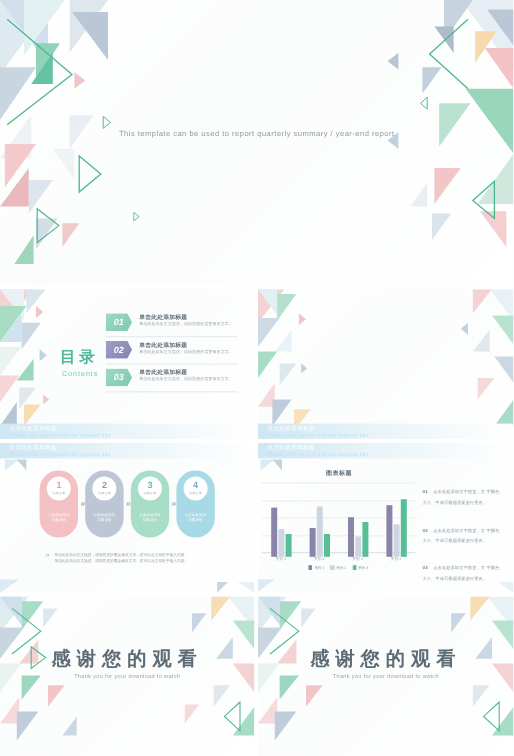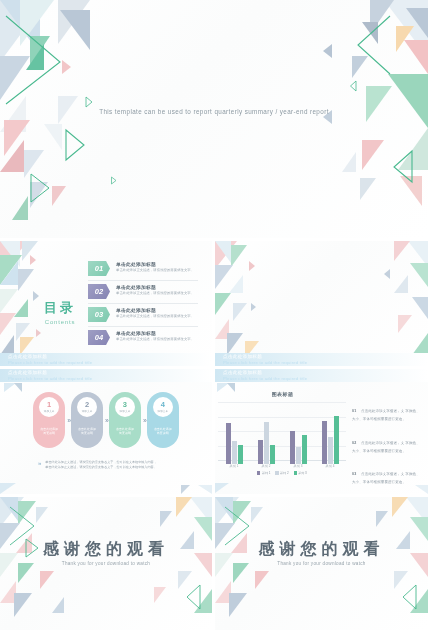--- a/index.html
+++ b/index.html
@@ -189,43 +189,38 @@
       <div class="tri" style="left:14px;top:58px;border-right:14px solid #9ed7bf;border-top:18px solid transparent;"></div>
       <div class="tri" style="left:0;top:72px;border-left:16px solid #f5d5d6;border-bottom:22px solid transparent;"></div>
       <div class="tri" style="left:16px;top:82px;border-left:14px solid #dfe8ef;border-bottom:18px solid transparent;"></div>
       <div class="tri" style="left:0;top:94px;border-right:14px solid #b6c4d3;border-top:20px solid transparent;"></div>
       <div class="tri" style="left:30px;top:14px;border-left:6px solid #f0c7c9;border-top:5px solid transparent;border-bottom:5px solid transparent;"></div>
       <div class="tri" style="left:33px;top:50px;border-left:6px solid #c3d0dd;border-top:5px solid transparent;border-bottom:5px solid transparent;"></div>
       <div class="tri" style="left:36px;top:88px;border-left:5px solid #edc9cb;border-top:4px solid transparent;border-bottom:4px solid transparent;"></div>
       <div class="tri" style="left:20px;top:96px;border-left:14px solid #f7dcb4;border-bottom:18px solid transparent;"></div>
     </div>
 
-    <div style="position:absolute;left:38px;top:58px;width:44px;text-align:center;">
+    <div style="position:absolute;left:38px;top:48px;width:44px;text-align:right;">
       <div class="toc-cn">目录</div>
       <div class="toc-en">Contents</div>
     </div>
 
     <div style="position:absolute;left:88px;top:17px;width:110px;">
       <div class="toc-row">
         <div class="toc-chip chip-g">01</div>
         <div class="toc-tt">单击此处添加标题</div>
         <div class="toc-dd">单击此处添加正文描述，请按照您的需要修改文字。</div>
       </div>
       <div class="toc-row">
         <div class="toc-chip chip-p">02</div>
         <div class="toc-tt">单击此处添加标题</div>
         <div class="toc-dd">单击此处添加正文描述，请按照您的需要修改文字。</div>
       </div>
       <div class="toc-row">
         <div class="toc-chip chip-g">03</div>
-        <div class="toc-tt">单击此处添加标题</div>
-        <div class="toc-dd">单击此处添加正文描述，请按照您的需要修改文字。</div>
-      </div>
-      <div class="toc-row" style="border-bottom:none;">
-        <div class="toc-chip chip-p">04</div>
         <div class="toc-tt">单击此处添加标题</div>
         <div class="toc-dd">单击此处添加正文描述，请按照您的需要修改文字。</div>
       </div>
     </div>
 
     <div class="ftr"></div>
     <div class="ftr-cn">点击此处添加标题</div>
     <div class="ftr-en">Please click here to add the required title</div>
   </div>
 

